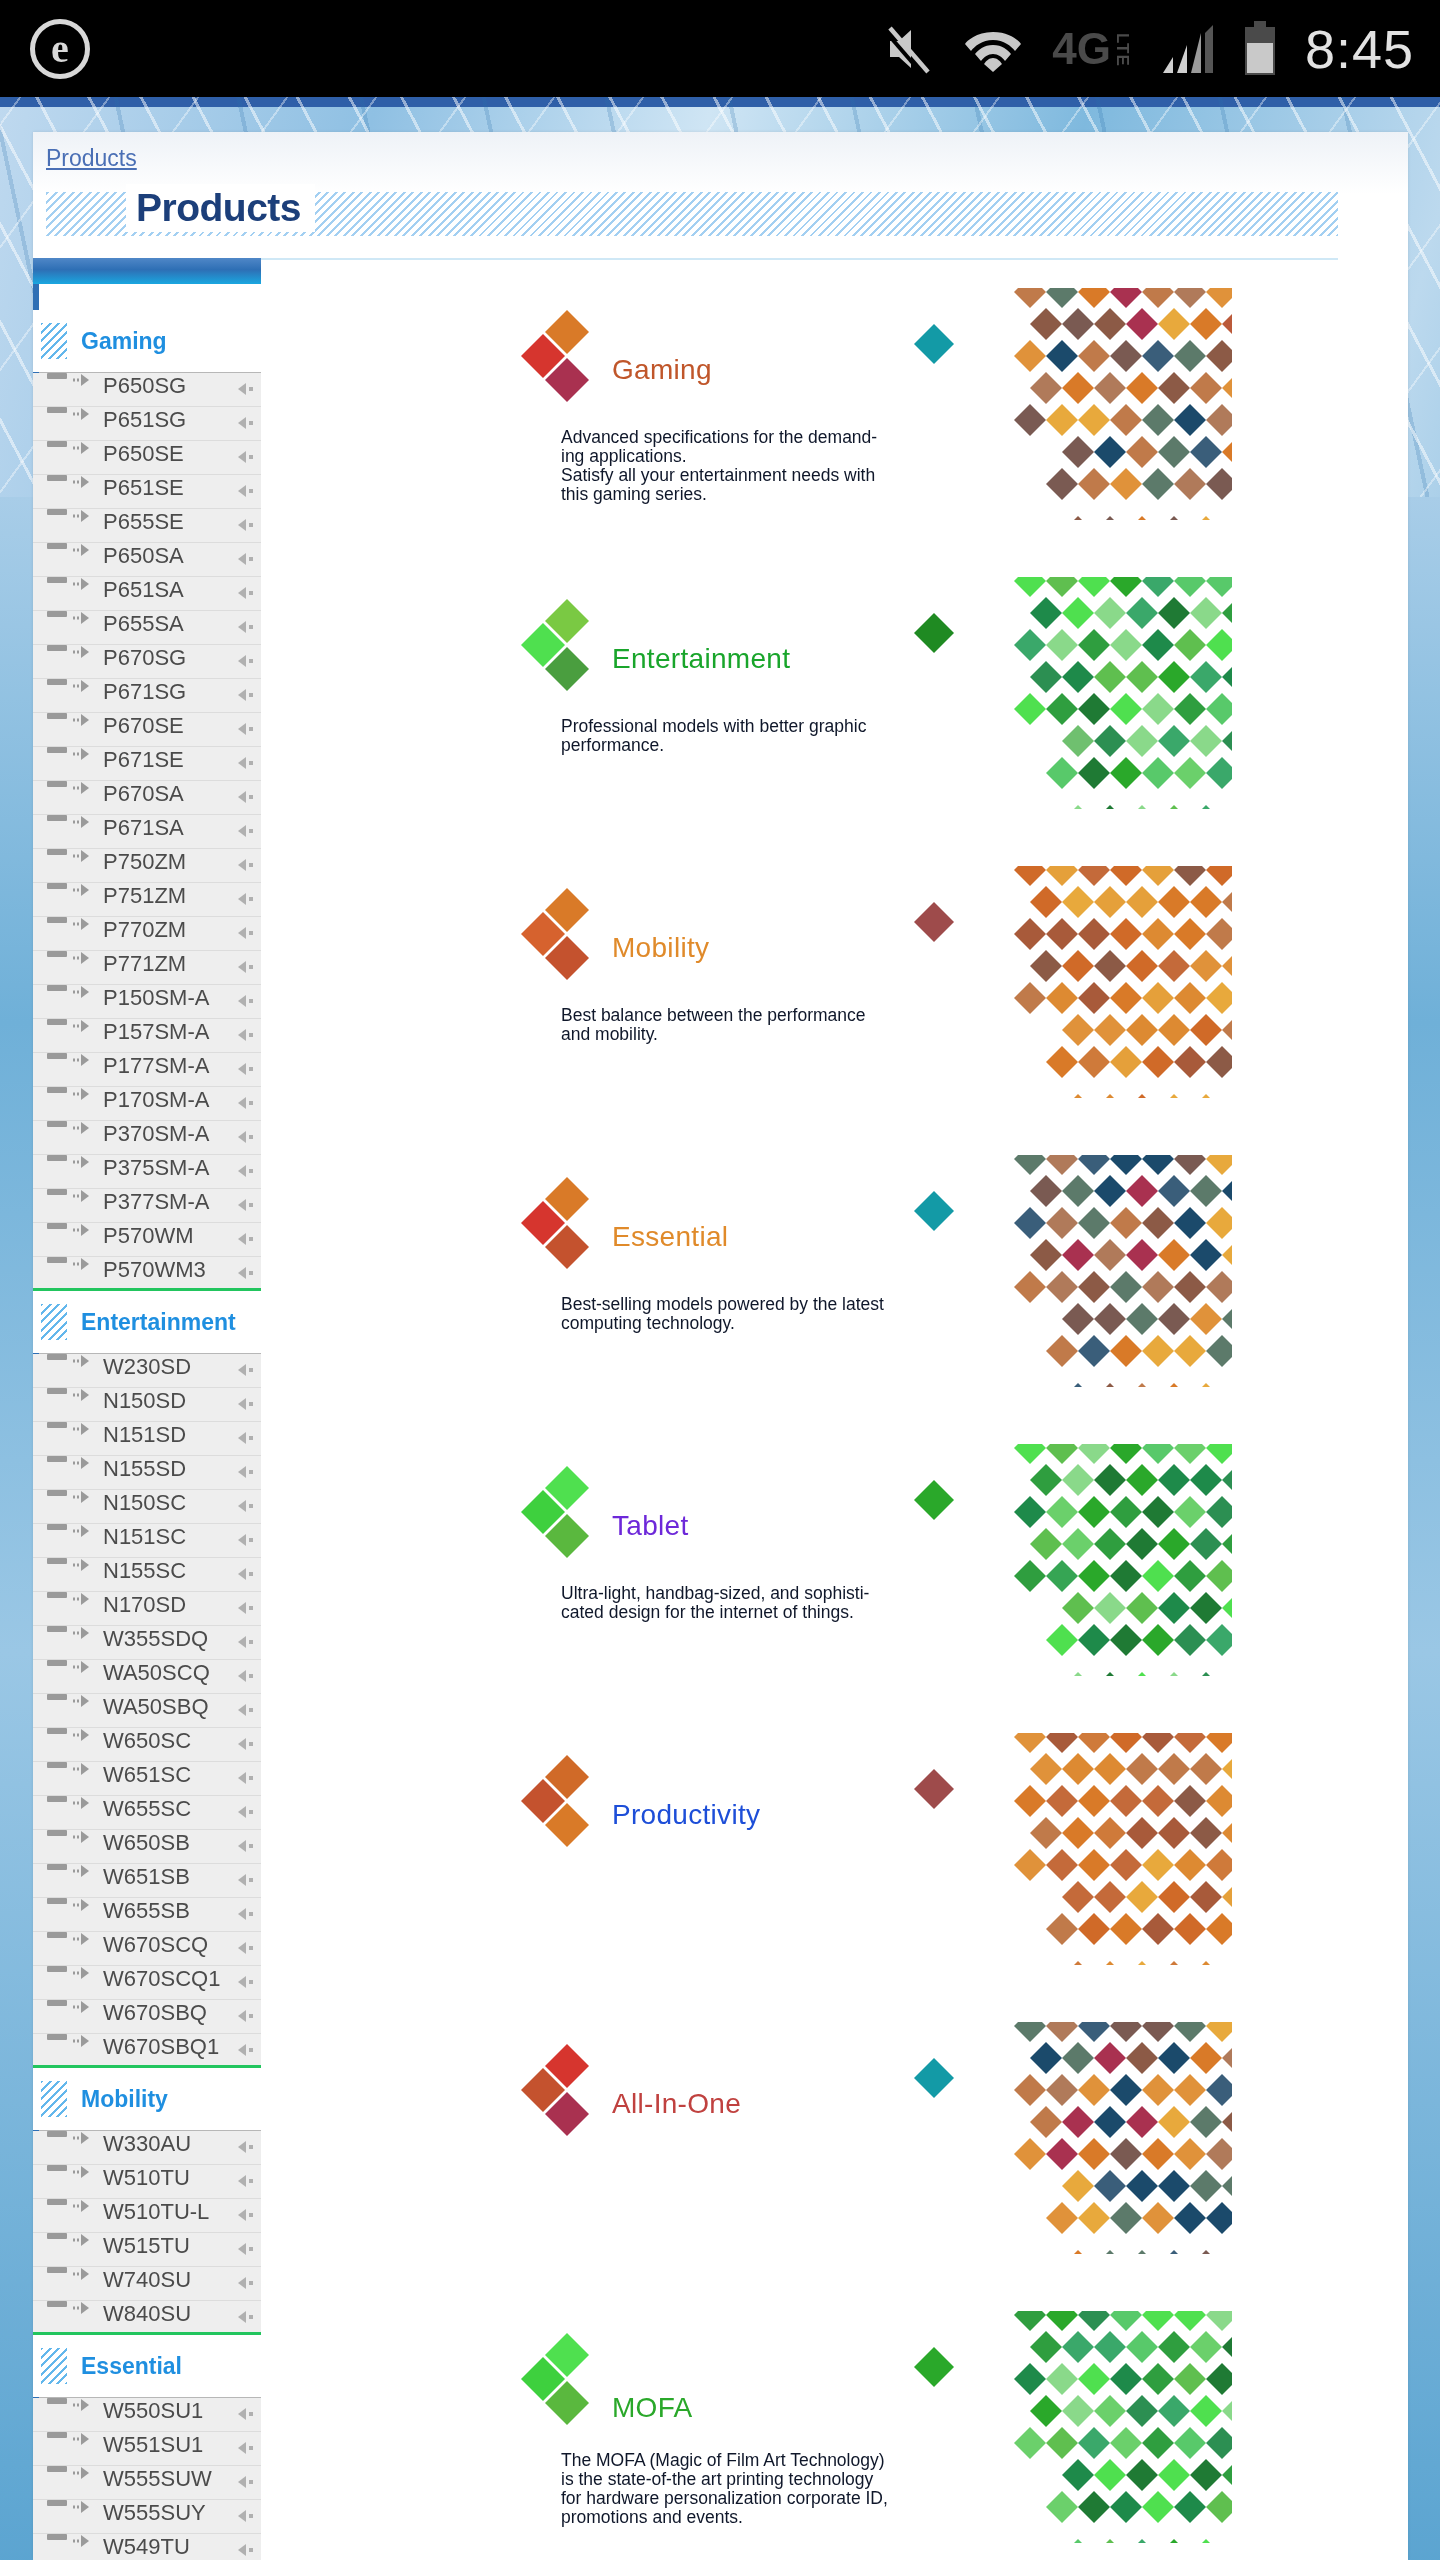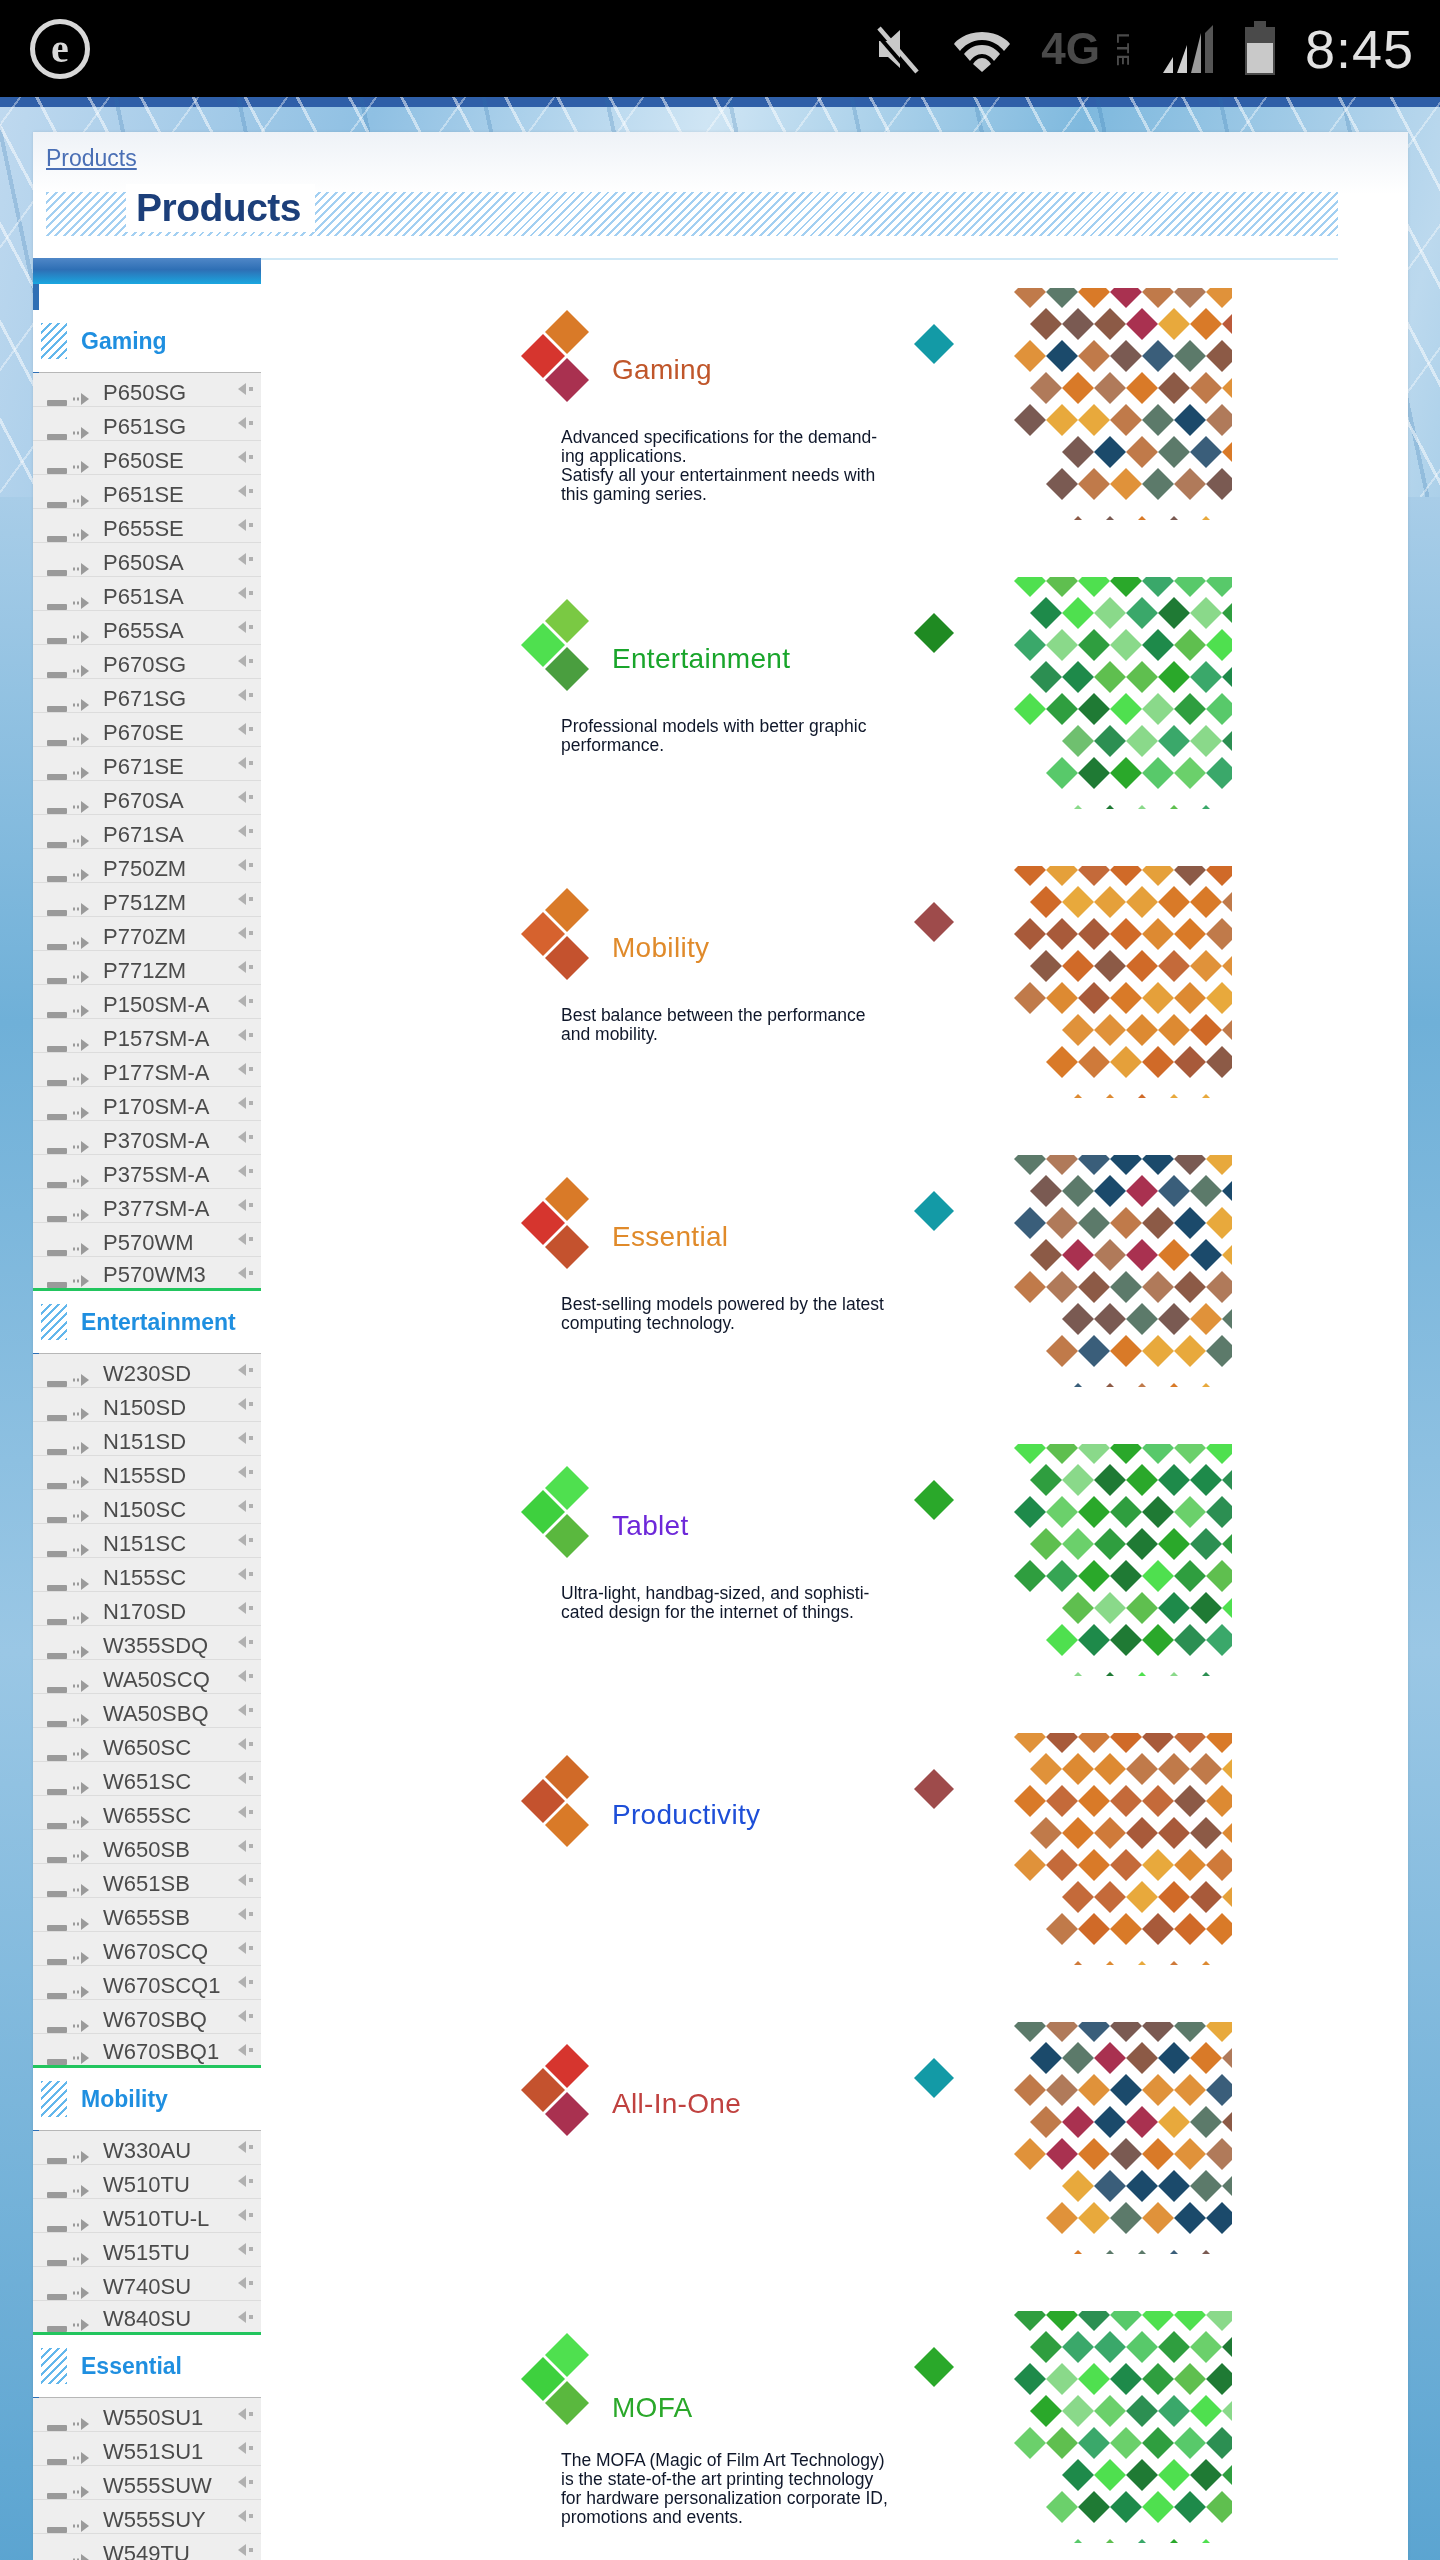--- a/index.html
+++ b/index.html
@@ -106,21 +106,21 @@
     padding-left:8px;
   }
   .cat-swatch{
     width:26px;height:36px;margin-right:14px;
     background:repeating-linear-gradient(-45deg,#63b7ec 0px,#63b7ec 2px,#ffffff 2px,#ffffff 6px);
   }
   .cat-label{font-size:23px;font-weight:bold;color:#1f8fe0;}
 
   .sb-list{border-top:1px solid #b7b7b7;}
   .sb-item{
-    position:relative;height:34px;display:flex;align-items:flex-end;
+    position:relative;height:34px;display:flex;align-items:flex-start;
     background:#eeeeee;border-bottom:1px solid #dcdcdc;
     padding-left:14px;padding-right:14px;
   }
   .sb-item.grp-end{border-bottom:3px solid #22c55e;}
   .dash{
     width:20px;height:6px;background:#9a9a9a;border-radius:1px;margin-right:5px;flex:none;
   }
   .arrow-r{margin-right:9px;flex:none;display:block;}
   .sb-name{font-size:22px;color:#4b4b4b;white-space:nowrap;}
   .arrow-l{position:absolute;right:6px;top:9px;display:block;}
@@ -155,21 +155,21 @@
     <svg class="icn" width="50" height="54" viewBox="0 0 50 54">
       <path d="M6 19 H15 L27 8 V46 L15 35 H6 Z" fill="#c9c9c9"></path>
       <path d="M6 6 L44 50" stroke="#c9c9c9" stroke-width="4.5" fill="none"></path>
       <path d="M2 10 L40 54" stroke="#000" stroke-width="4" fill="none"></path>
     </svg>
     <svg class="icn" width="58" height="46" viewBox="0 0 58 46">
       <path d="M29 6 C12 6 3 15 1 18 L7 25 C11 20 18 14 29 14 C40 14 47 20 51 25 L57 18 C55 15 46 6 29 6Z" fill="#c9c9c9"></path>
       <path d="M29 19 C20 19 14 24 11 28 L17 35 C20 31 24 28 29 28 C34 28 38 31 41 35 L47 28 C44 24 38 19 29 19Z" fill="#c9c9c9"></path>
       <path d="M29 32 C25 32 22 35 20 38 L29 46 L38 38 C36 35 33 32 29 32Z" fill="#c9c9c9"></path>
     </svg>
-    <div style="display:flex;align-items:flex-end;gap:14px;">
+    <div style="display:flex;align-items:flex-end;gap:3px;">
       <span style="color:#4a4a4a;font-size:44px;font-weight:bold;line-height:.85;font-family:'Liberation Sans',sans-serif;">4G</span>
       <span style="color:#4a4a4a;font-size:17px;font-weight:bold;line-height:1;writing-mode:vertical-rl;letter-spacing:1px;">LTE</span>
     </div>
     <svg class="icn" width="52" height="52" viewBox="0 0 52 52">
       <path d="M2 50 L12 50 L12 34 Z" fill="#cfcfcf"></path>
       <path d="M16 50 L26 50 L26 22 Z" fill="#cfcfcf"></path>
       <path d="M30 50 L40 50 L40 10 Z" fill="#9a9a9a"></path>
       <path d="M44 50 L52 50 L52 2 L44 10 Z" fill="#555"></path>
     </svg>
     <svg class="icn" width="34" height="56" viewBox="0 0 34 56">

